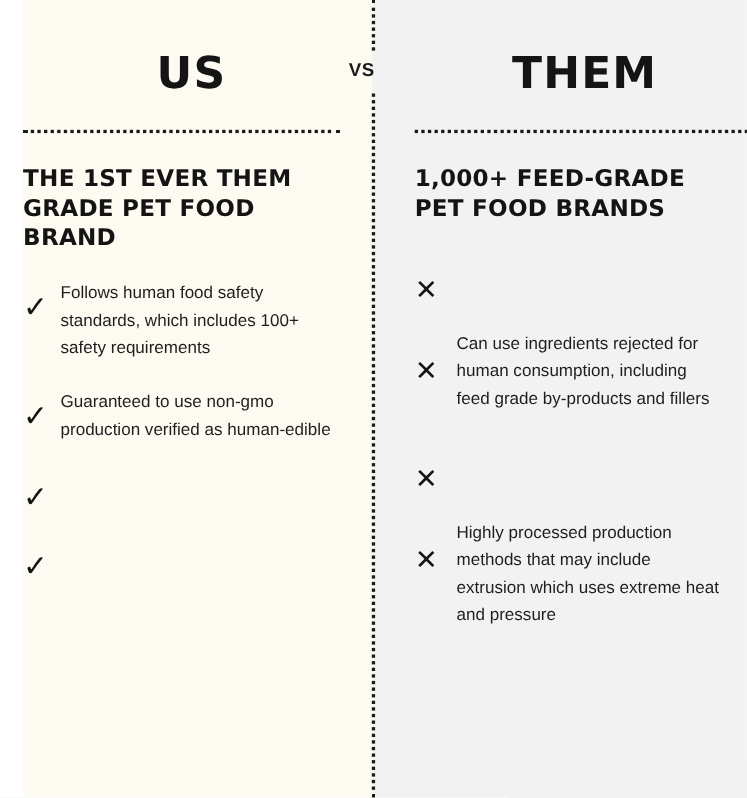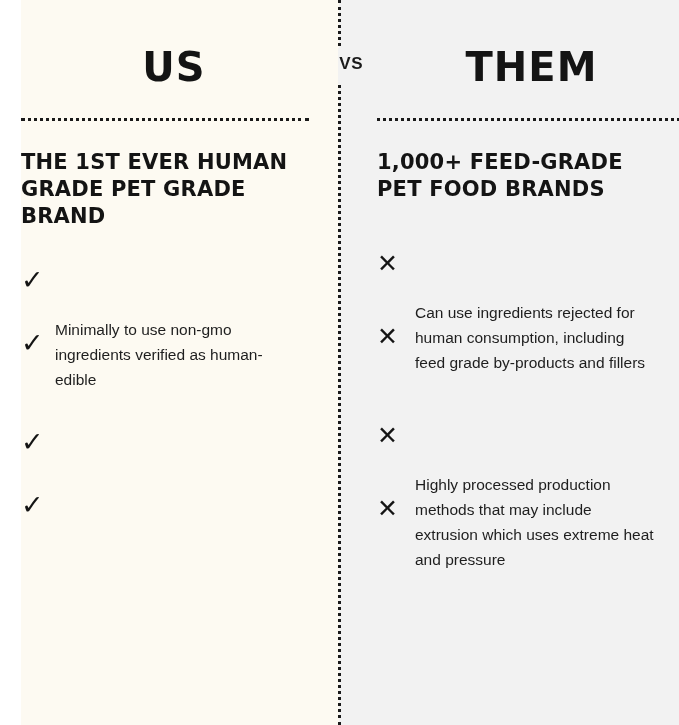--- a/index.html
+++ b/index.html
@@ -44,21 +44,21 @@
     height: 725px;
     border-left: 3px dotted #1a1a1a;
     z-index: 5;
   }
   
   .vs-badge {
     position: absolute;
     left: 296px;
     top: 54px;
     width: 46px;
-    text-align: right;
+    text-align: left;
     font-weight: bold;
     font-size: 17px;
     letter-spacing: 0.5px;
     color: #1a1a1a;
     background: transparent;
     z-index: 10;
   }
   .vs-mask {
     position: absolute;
     left: 300px;
@@ -153,28 +153,29 @@
   }
 </style>
 </head>
 <body>
 
 <div class="comparison">
 
   <div class="column col-us us">
     <div class="col-head">US</div>
     <hr class="hr-dotted us-hr">
-    <div class="subtitle us-subtitle">THE 1ST EVER HUMAN GRADE PET GRADE BRAND</div>
+    <div class="subtitle us-subtitle">THE 1ST EVER THEM GRADE PET FOOD BRAND</div>
     <ul class="list us-body">
       <li class="list-item">
         <span class="mark">✓</span>
-      </li>
-      <li class="list-item">
-        <span class="mark">✓</span>
-        <span class="item-text">Minimally to use non-gmo ingredients verified as human-edible</span>
+        <span class="item-text">Follows human food safety standards, which includes 100+ safety requirements</span>
+      </li>
+      <li class="list-item">
+        <span class="mark">✓</span>
+        <span class="item-text">Guaranteed to use non-gmo production verified as human-edible</span>
       </li>
       <li class="list-item">
         <span class="mark">✓</span>
       </li>
       <li class="list-item">
         <span class="mark">✓</span>
       </li>
     </ul>
   </div>
 

